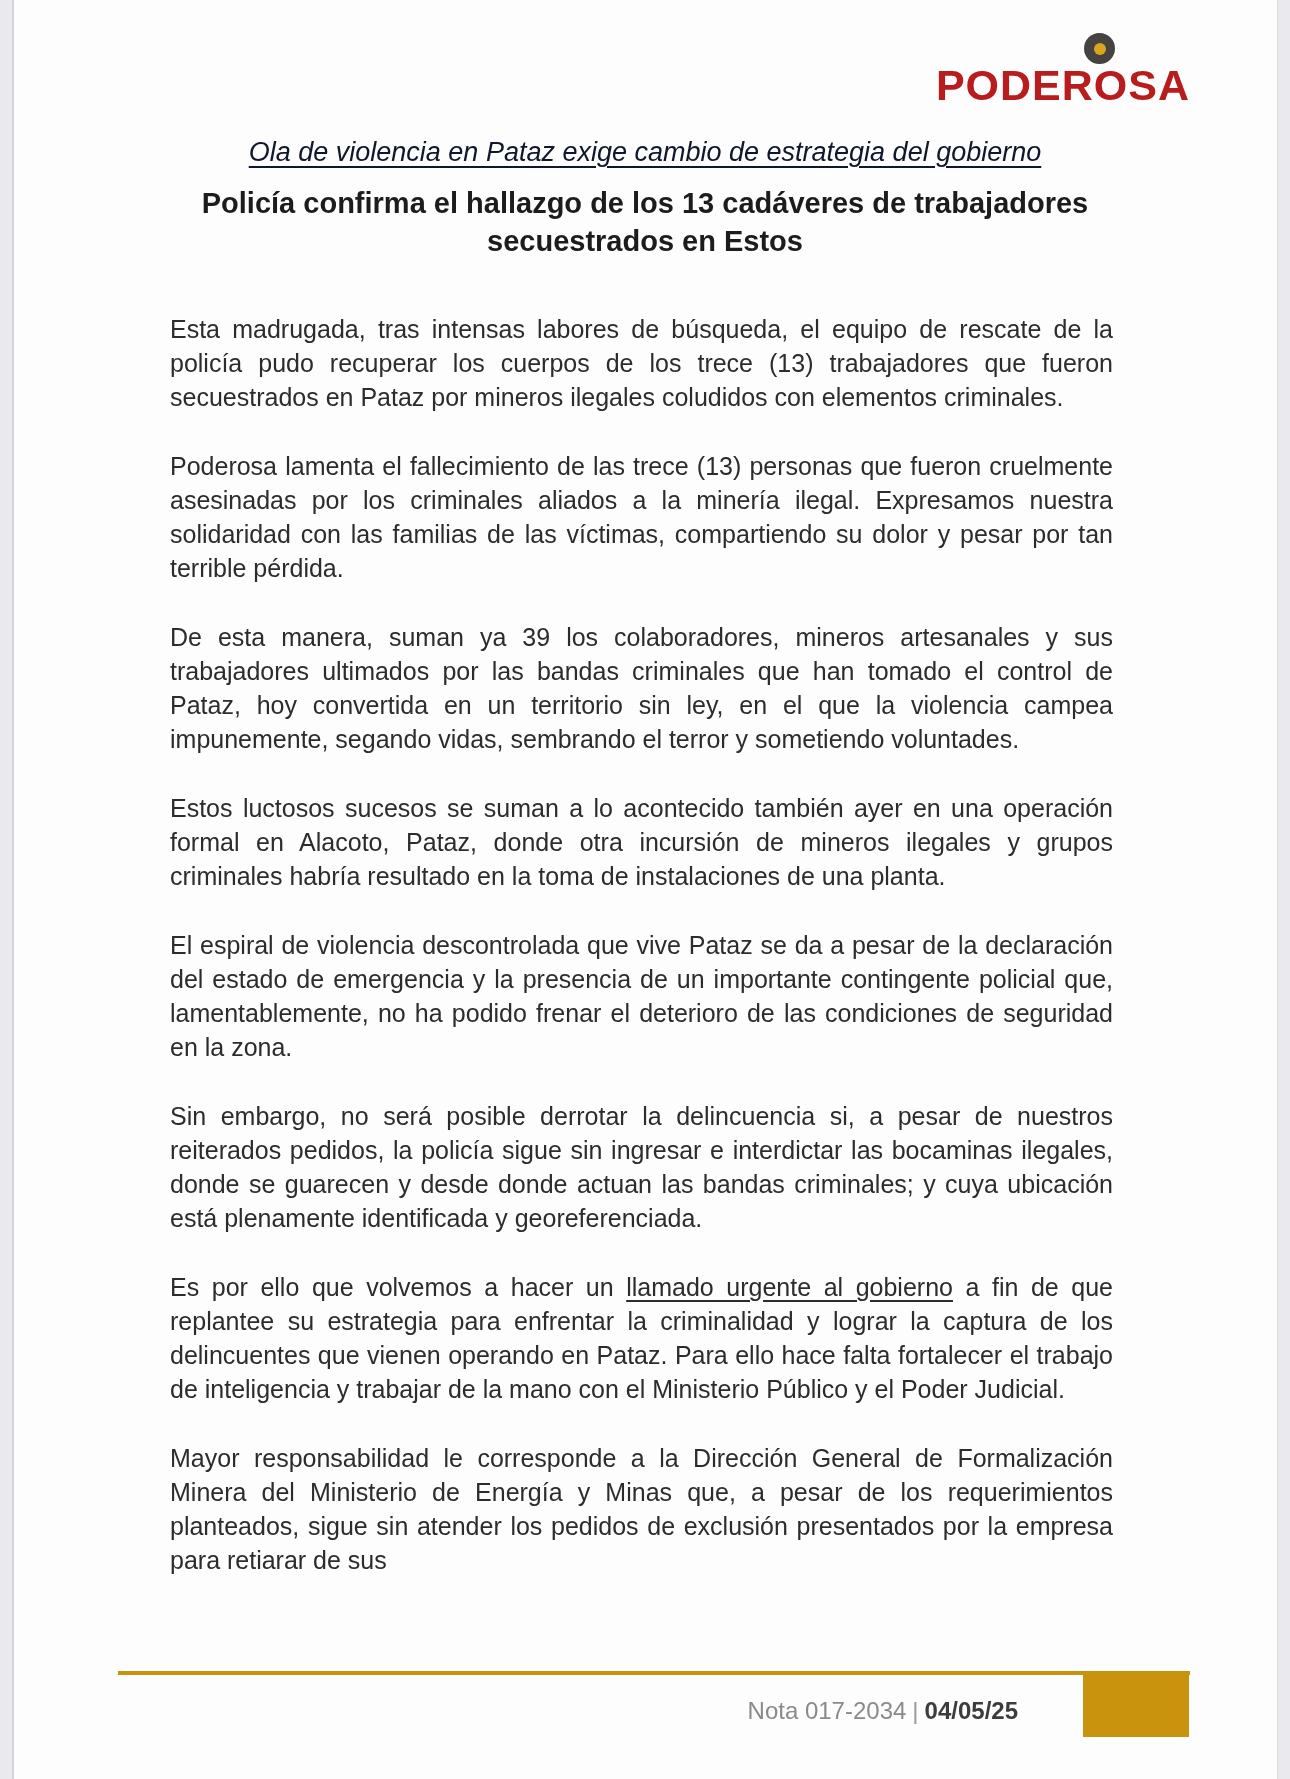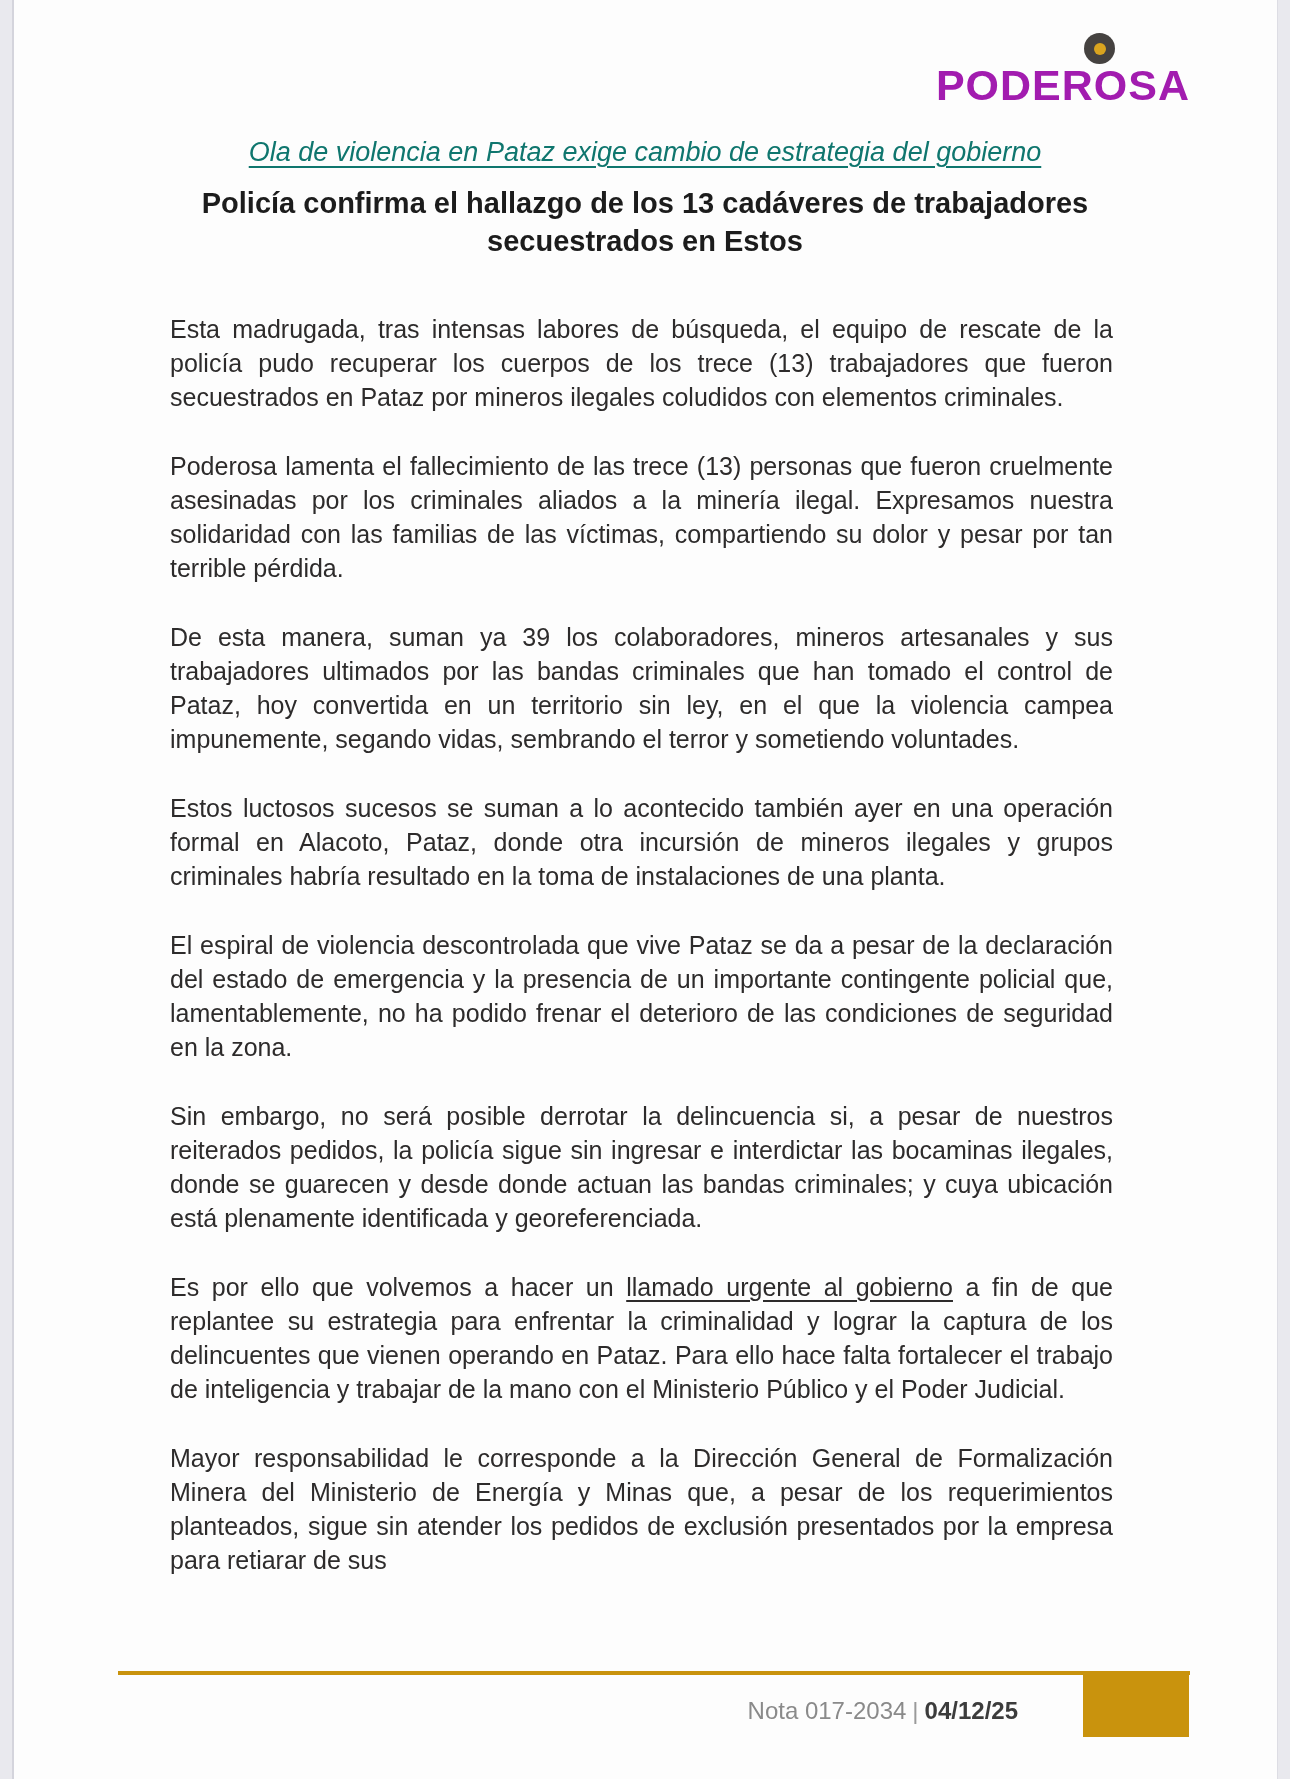--- a/index.html
+++ b/index.html
@@ -28,28 +28,28 @@
     background: #454240;
     display: flex; align-items: center; justify-content: center;
   }
   .logo-dot {
     width: 12px; height: 12px; border-radius: 50%;
     background: #d9a41f;
   }
   .logo-text {
     display: block; padding-top: 28px;
     font-size: 43px; font-weight: 800; letter-spacing: 1px;
-    color: #a21caf;
+    color: #b91c1c;
   }
 
   
   .headings { padding-top: 137px; text-align: center; }
   .subtitle {
     margin: 0 auto; font-weight: 400; font-style: italic;
-    font-size: 27px; color: #0f766e;
+    font-size: 27px; color: #0f172a;
     text-decoration: underline; text-underline-offset: 5px;
     text-decoration-thickness: 2px;
   }
   .title {
     margin: 16px auto 0; max-width: 900px;
     font-weight: 700; font-size: 29px; line-height: 38px; color: #1c1c1c;
   }
 
   
   .content {
@@ -105,15 +105,15 @@
   <p>El espiral de violencia descontrolada que vive Pataz se da a pesar de la declaración del estado de emergencia y la presencia de un importante contingente policial que, lamentablemente, no ha podido frenar el deterioro de las condiciones de seguridad en la zona.</p>
   <p>Sin embargo, no será posible derrotar la delincuencia si, a pesar de nuestros reiterados pedidos, la policía sigue sin ingresar e interdictar las bocaminas ilegales, donde se guarecen y desde donde actuan las bandas criminales; y cuya ubicación está plenamente identificada y georeferenciada.</p>
   <p><span>Es por ello que volvemos a hacer un </span><span class="u">llamado urgente al gobierno</span><span> a fin de que replantee su estrategia para enfrentar la criminalidad y lograr la captura de los delincuentes que vienen operando en Pataz.  Para ello hace falta fortalecer el trabajo de inteligencia y trabajar de la mano con el Ministerio Público y el Poder Judicial.</span></p>
   <p>Mayor responsabilidad le corresponde a la Dirección General de Formalización Minera del Ministerio de Energía y Minas que, a pesar de los requerimientos planteados, sigue sin atender los pedidos de exclusión presentados por la empresa para retiarar de sus</p>
 </main>
 
 <footer>
   <div class="footer-rule"></div>
   <div class="footer-gold-box"></div>
   <div class="footer-text">
-    <span class="note">Nota 017-2034</span><span class="sep">|</span><span class="date">04/12/25</span>
+    <span class="note">Nota 017-2034</span><span class="sep">|</span><span class="date">04/05/25</span>
   </div>
 </footer>
 
 </body></html>

